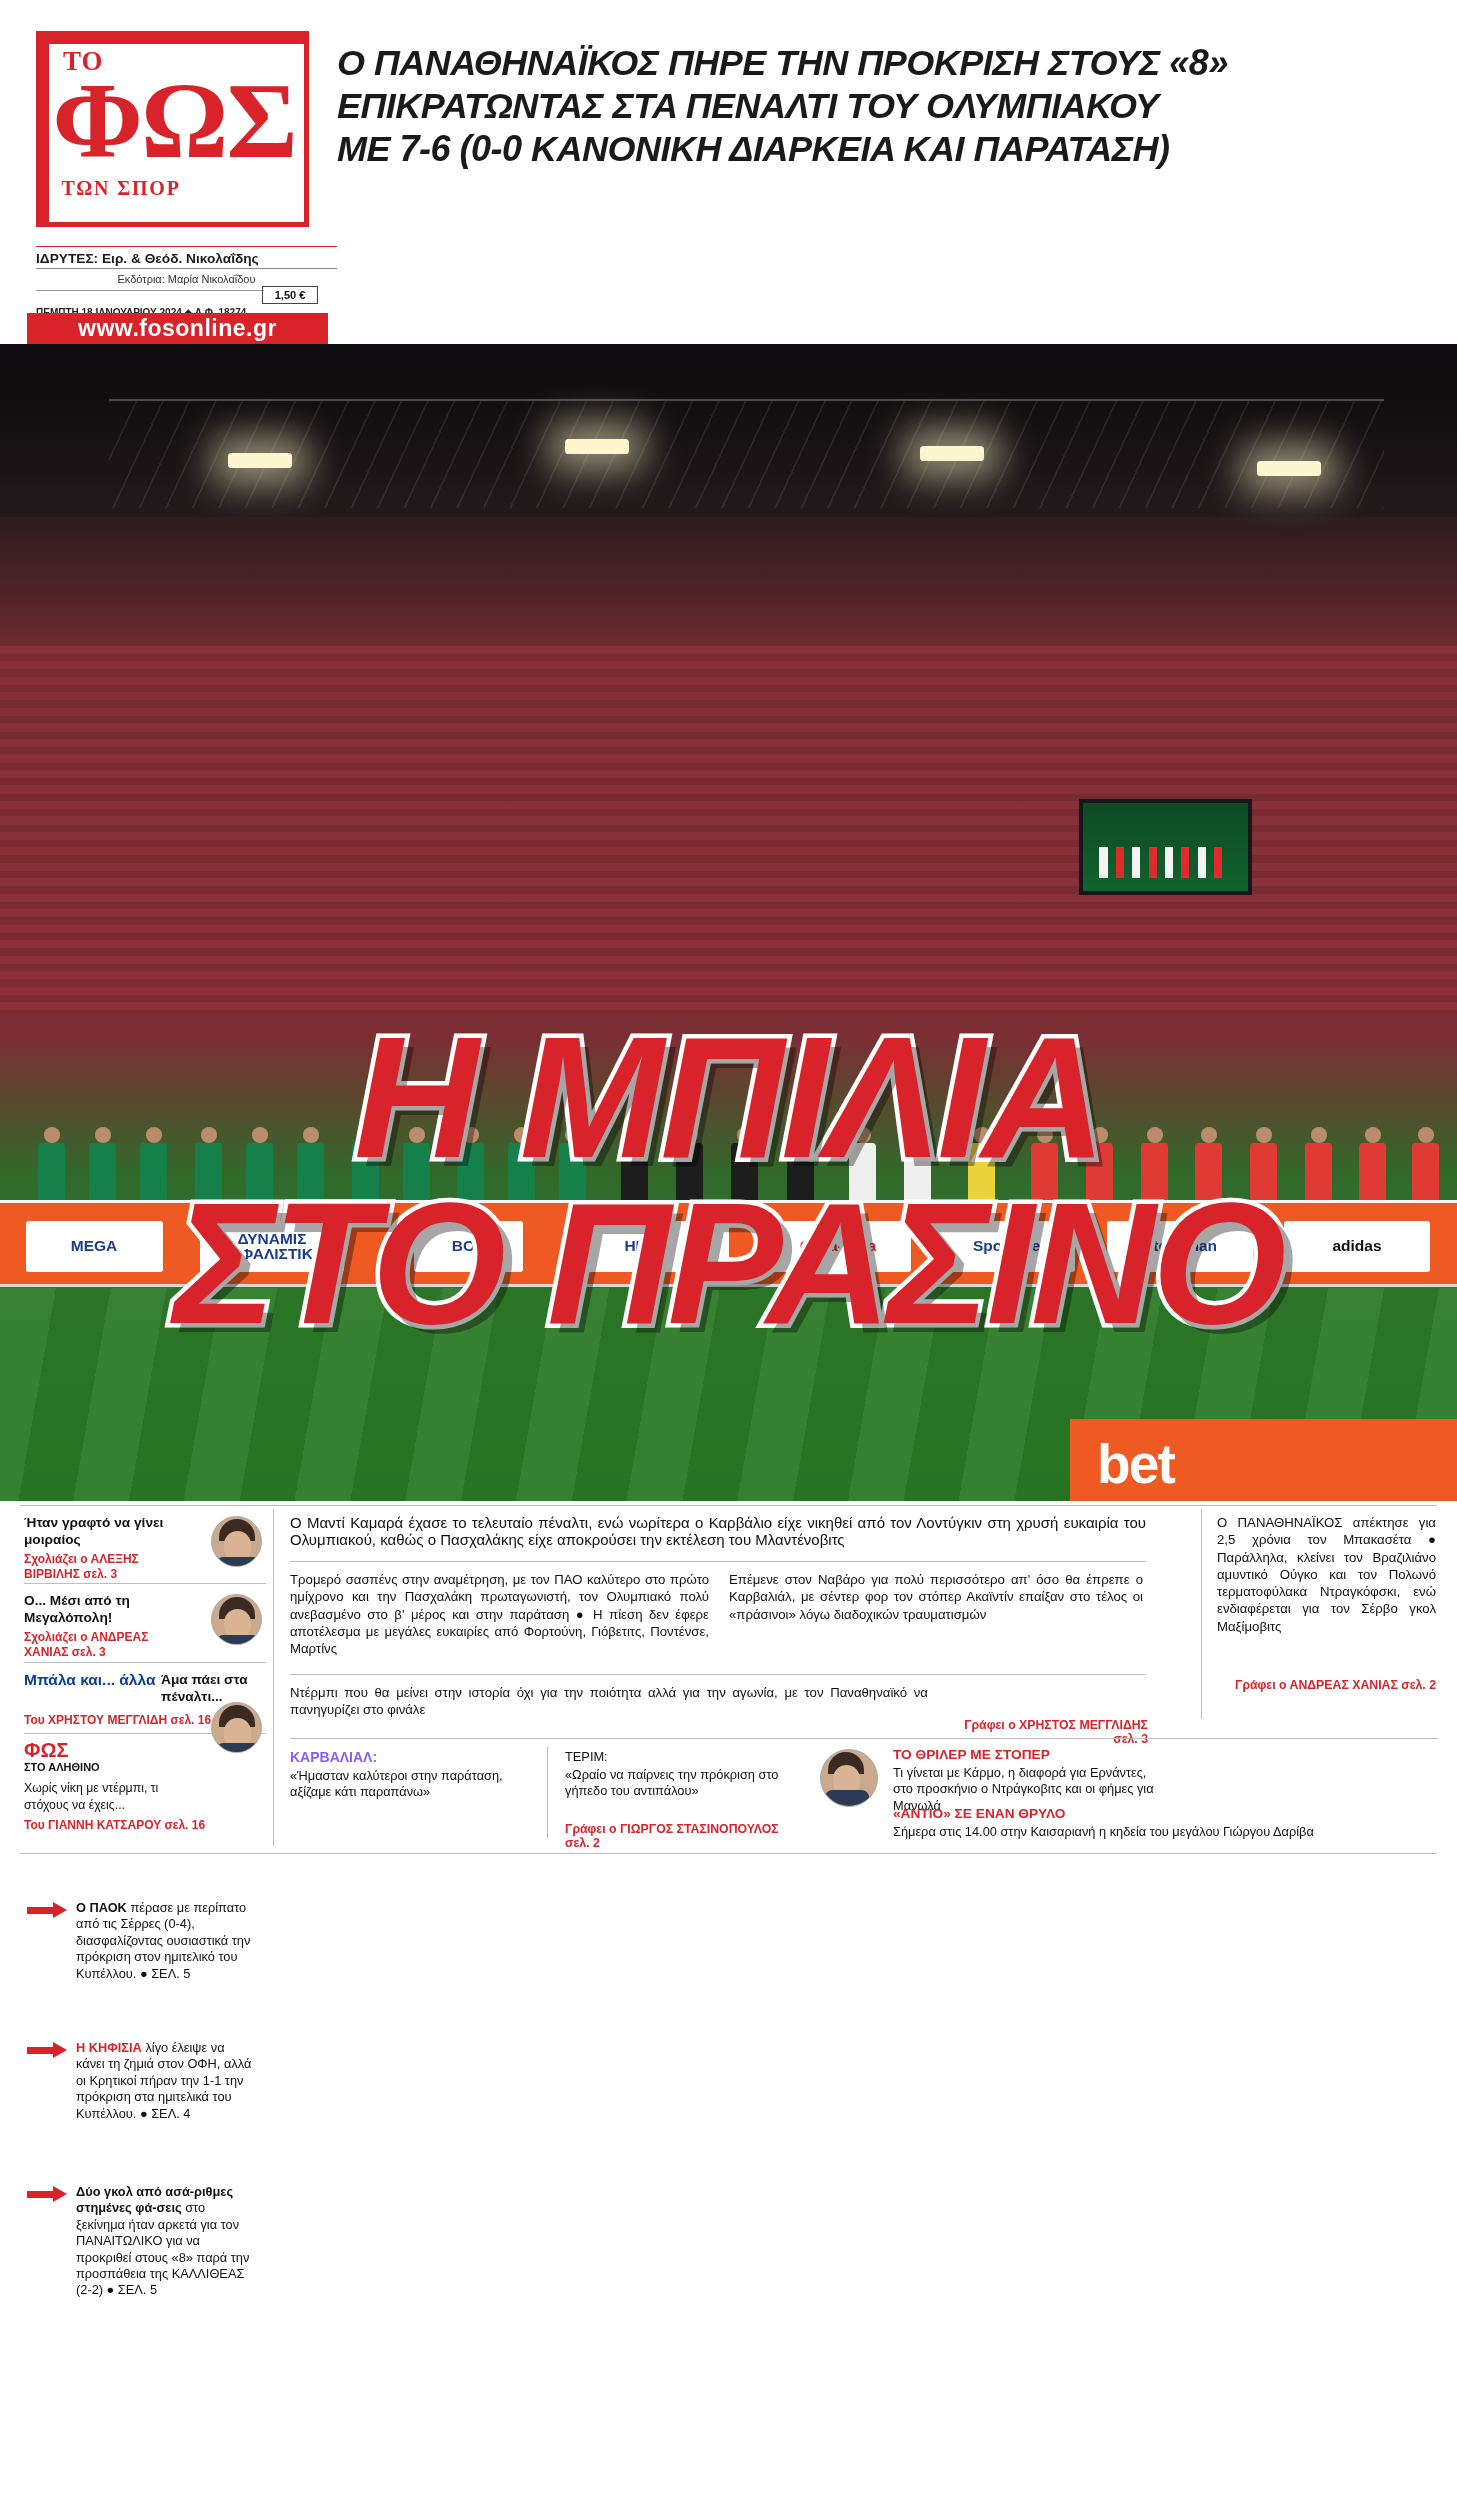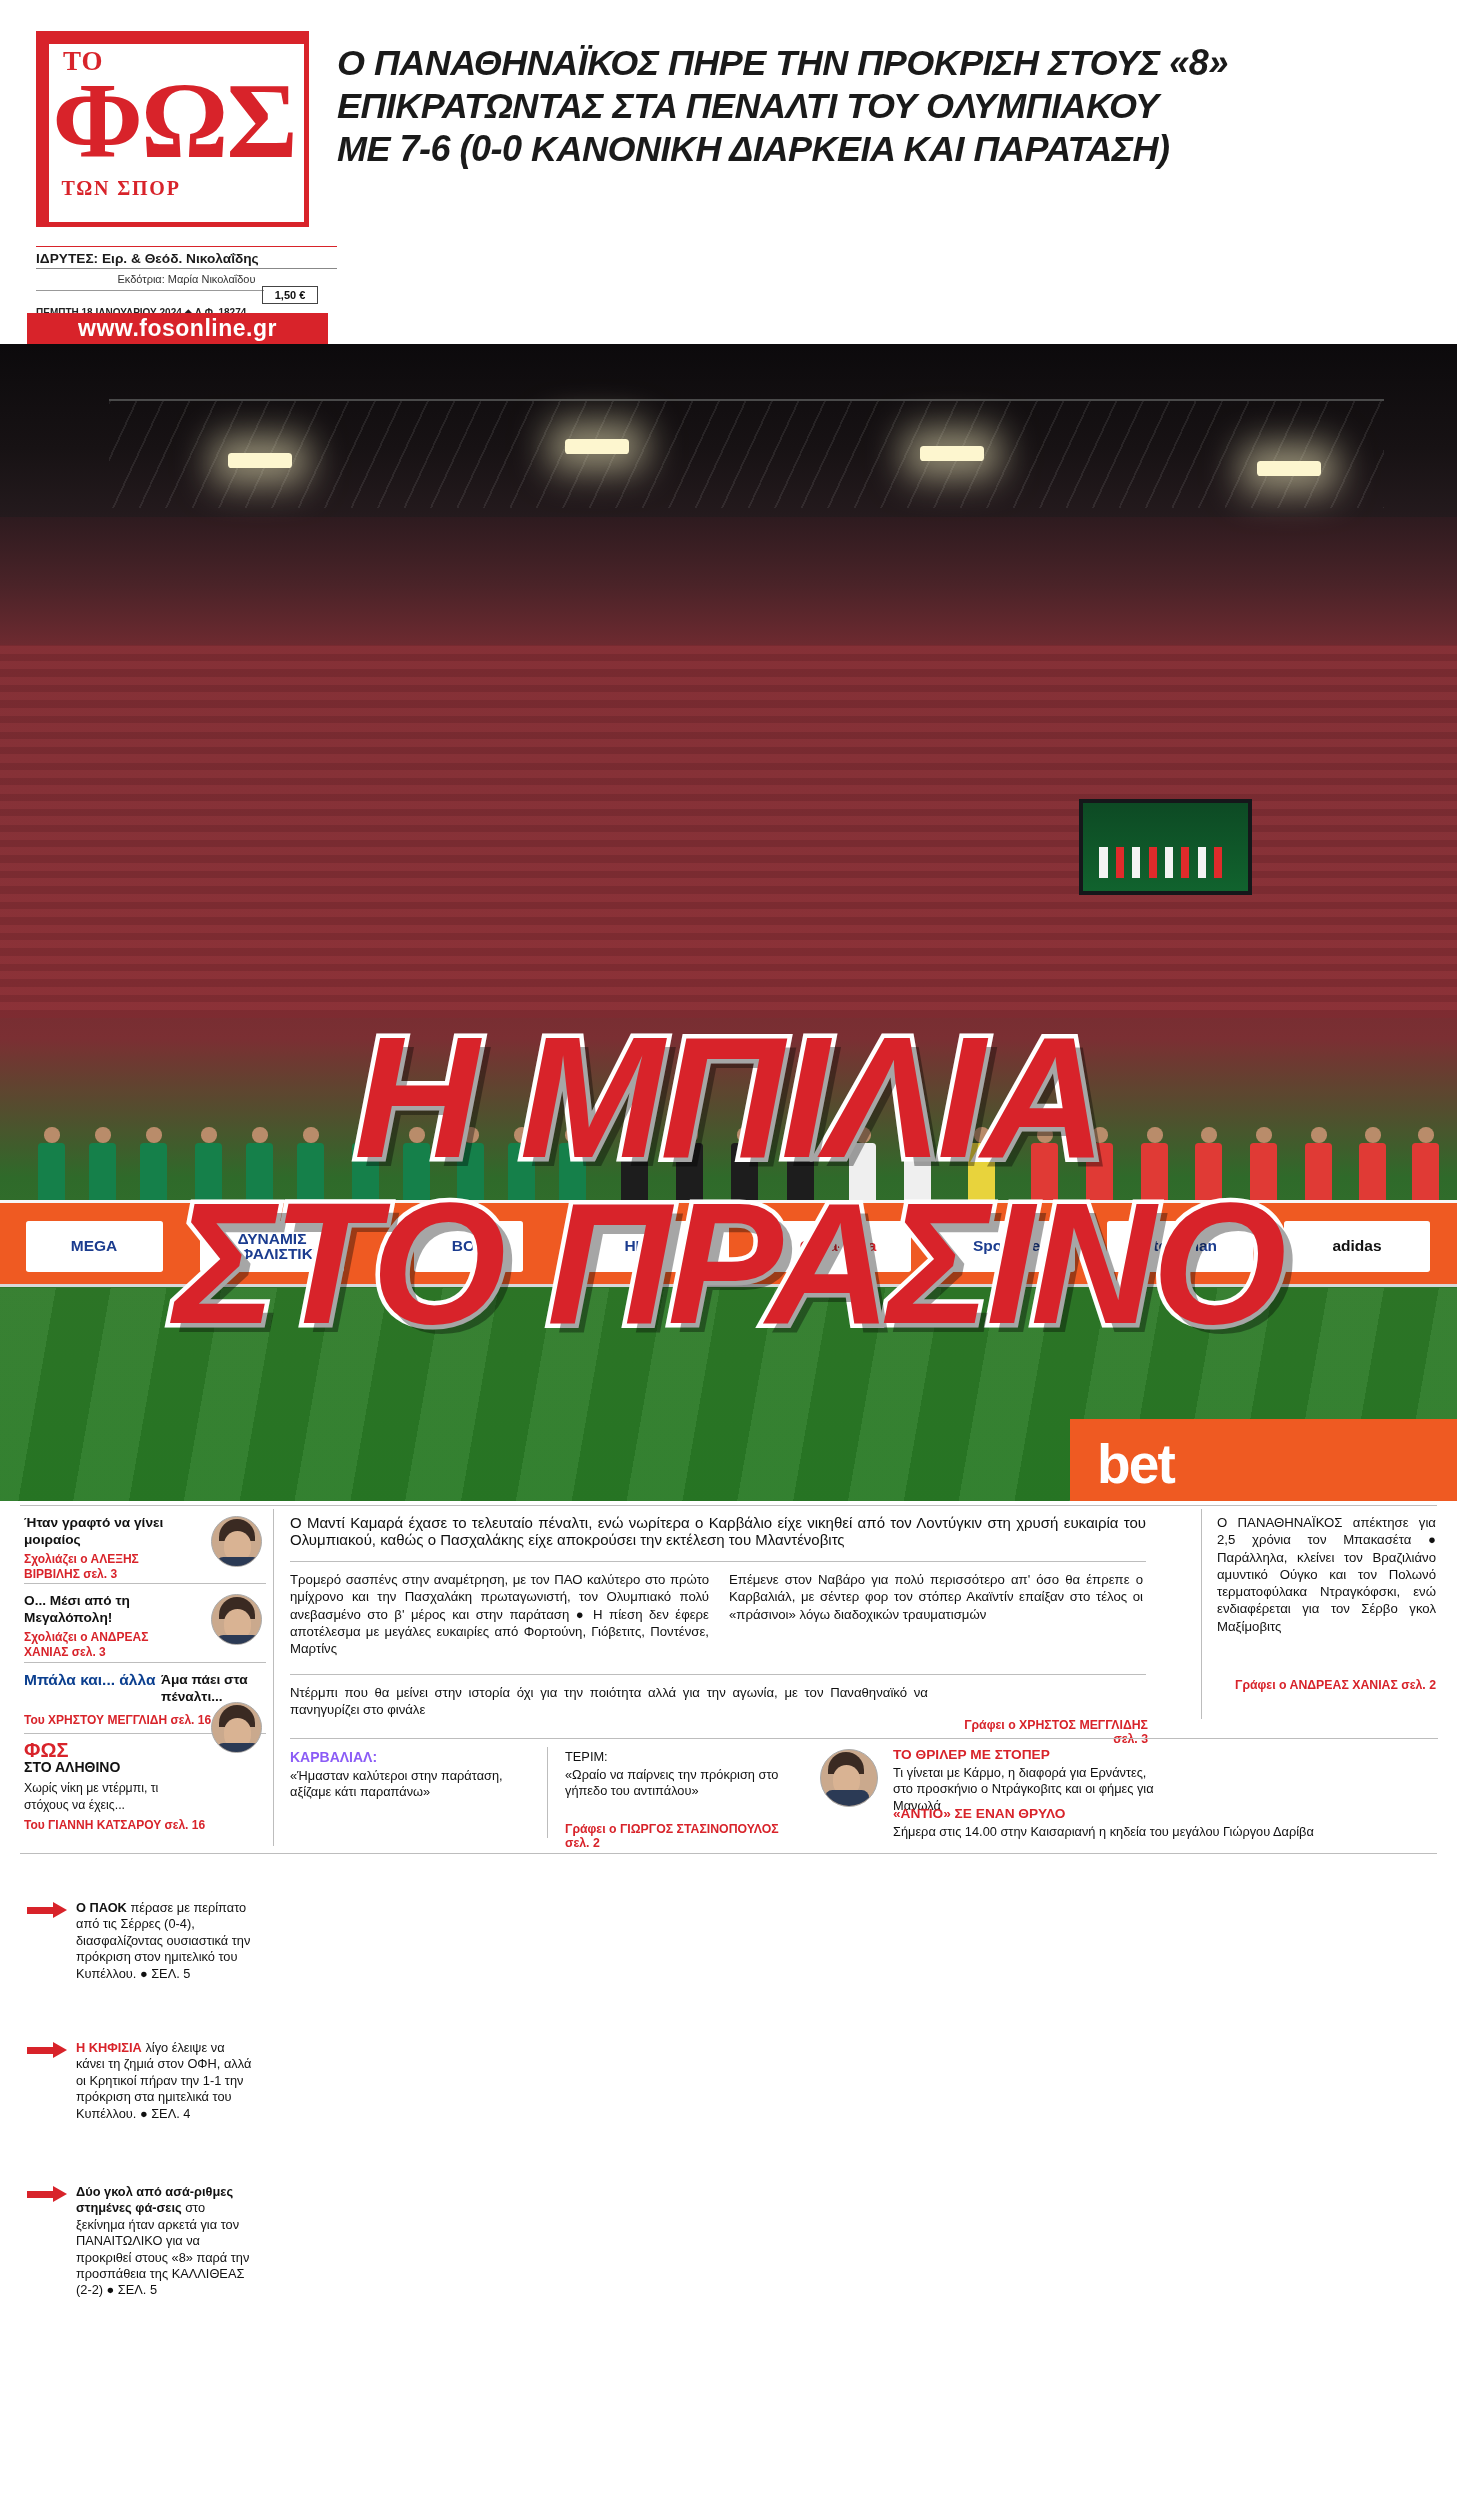--- a/index.html
+++ b/index.html
@@ -437,21 +437,21 @@
 
     <div class="promo" style="left:24px; top:166px;">
       <div class="phead-blue">Μπάλα και... άλλα</div>
       <div class="ptitle" style="width:118px; position:absolute; left:137px; top:0;">Άμα πάει στα πέναλτι...</div>
       <div class="pby" style="width:255px; margin-top:24px;">Του ΧΡΗΣΤΟΥ ΜΕΓΓΛΙΔΗ σελ. 16</div>
     </div>
     <div class="rule-h" style="left:24px; top:228px; width:242px;"></div>
 
     <div class="promo" style="left:24px; top:237px;">
       <div class="ptitle red" style="font-size:20px;">ΦΩΣ</div>
-      <div class="ptitle" style="font-size:14px;">ΣΤΟ ΑΛΗΘΙΝΟ</div>
+      <div class="ptitle" style="font-size:11px;">ΣΤΟ ΑΛΗΘΙΝΟ</div>
       <div class="ptitle" style="font-size:12.3px; font-weight:normal; width:173px; margin-top:3.6px;">Χωρίς νίκη με ντέρμπι, τι στόχους να έχεις...</div>
       <div class="pby" style="width:246px;">Του ΓΙΑΝΝΗ ΚΑΤΣΑΡΟΥ σελ. 16</div>
       <div class="avatar" style="left:187px; top:-40px;">
         <div class="a-hair"></div>
           <div class="a-face"></div>
           <div class="a-body"></div>
       </div>
     </div>
 
     <div class="col-text" style="left:290px; top:9px; width:856px; font-size:15px;">Ο Μαντί Καμαρά έχασε το τελευταίο πέναλτι, ενώ νωρίτερα ο Καρβάλιο είχε νικηθεί από τον Λοντύγκιν στη χρυσή ευκαιρία του Ολυμπιακού, καθώς ο Πασχαλάκης είχε αποκρούσει την εκτέλεση του Μλαντένοβιτς</div>

